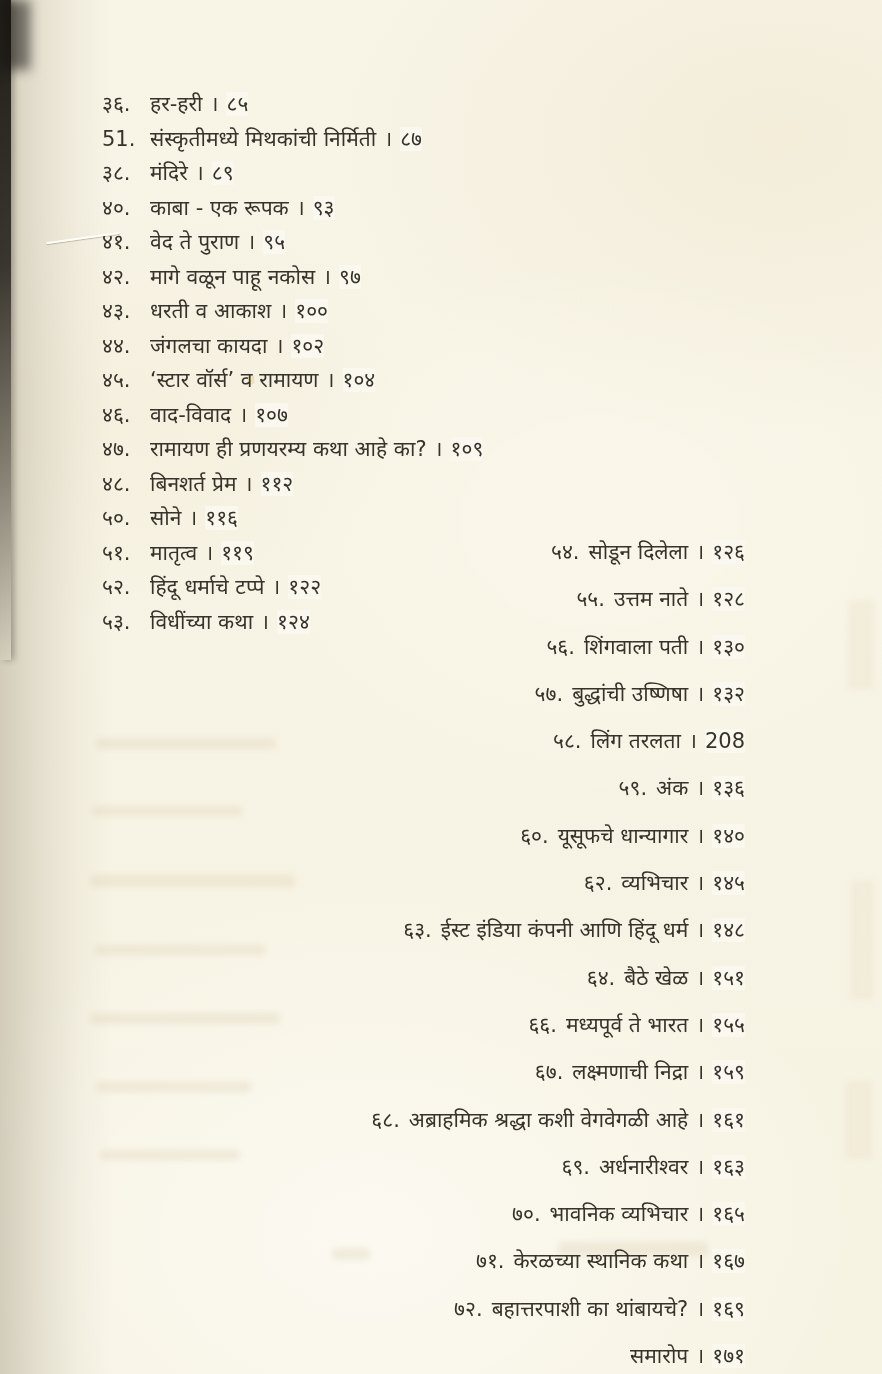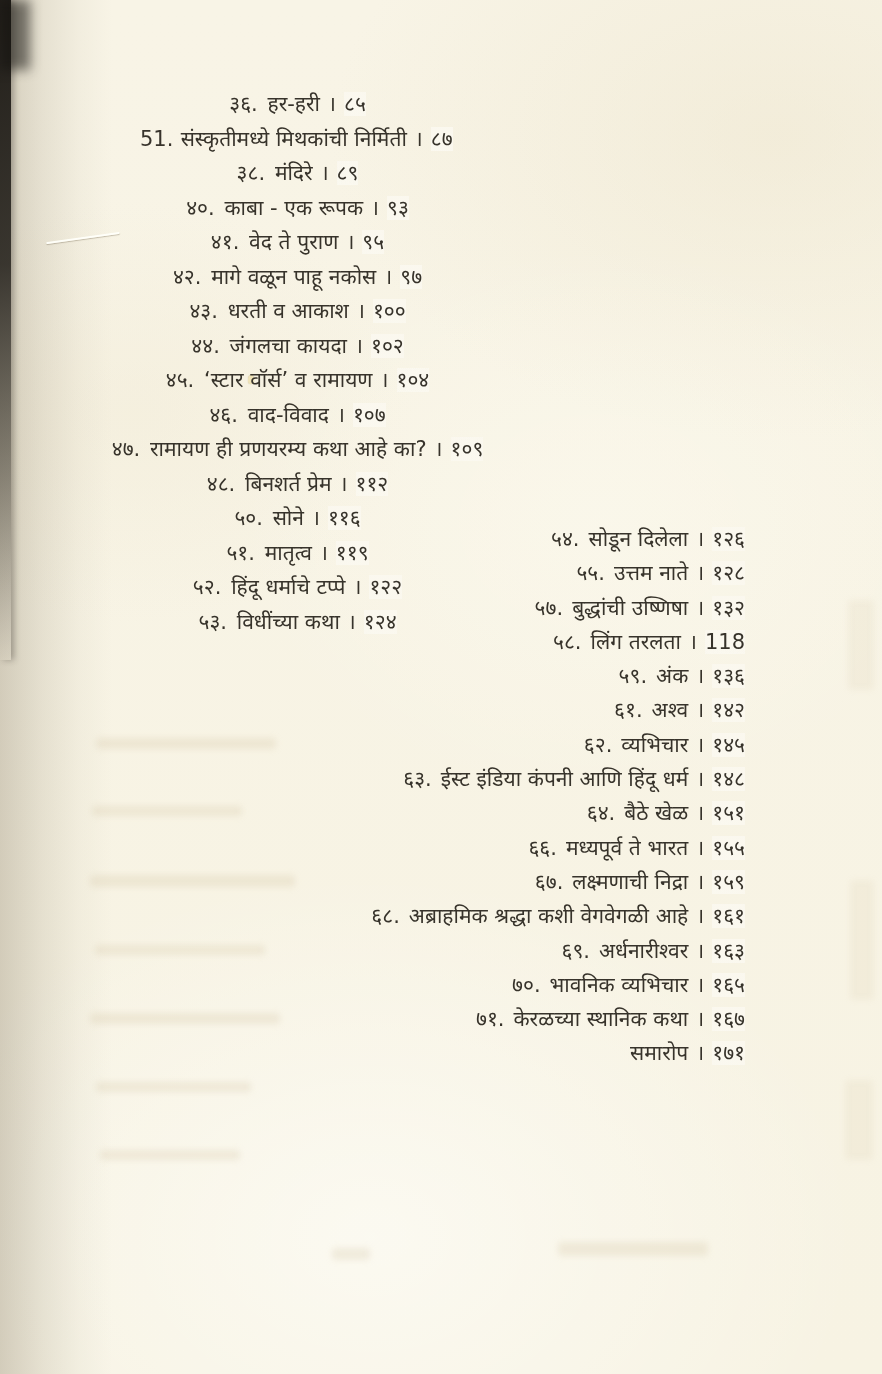--- a/index.html
+++ b/index.html
@@ -71,23 +71,23 @@
     position: absolute;
     background: rgba(203,188,148,0.22);
     filter: blur(3px);
     border-radius: 4px;
     pointer-events: none;
   }
 
   .toc-col { position: absolute; white-space: nowrap; }
   .toc-row { height: 34.5px; line-height: 34.5px; font-size: 21px; }
 
-  .left-col  { left: 102px; top: 87px; text-align: center; }
+  .left-col  { left: 102px; top: 87px; }
   .right-col { right: 137px; top: 522px; width: 640px; text-align: right; }
-  .right-col .toc-row { height: 34.3px; line-height: 34.3px; }
+  .right-col .toc-row { height: 34.3px; line-height: 34.3px; margin-top: 13px; }
 
   .left-col .num { display: inline-block; width: 48px; }
   .right-col .num { margin-right: 9px; }
   .sep { margin: 0 8px; }
 </style>
 </head>
 <body>
 
 <div class="page">
 
@@ -124,29 +124,31 @@
       <div class="toc-row"><span class="num">४७.</span><span class="title">रामायण ही प्रणयरम्य कथा आहे का?</span><span class="sep">।</span><span class="page">१०९</span></div>
       <div class="toc-row"><span class="num">४८.</span><span class="title">बिनशर्त प्रेम</span><span class="sep">।</span><span class="page">११२</span></div>
       <div class="toc-row"><span class="num">५०.</span><span class="title">सोने</span><span class="sep">।</span><span class="page">११६</span></div>
       <div class="toc-row"><span class="num">५१.</span><span class="title">मातृत्व</span><span class="sep">।</span><span class="page">११९</span></div>
       <div class="toc-row"><span class="num">५२.</span><span class="title">हिंदू धर्माचे टप्पे</span><span class="sep">।</span><span class="page">१२२</span></div>
       <div class="toc-row"><span class="num">५३.</span><span class="title">विधींच्या कथा</span><span class="sep">।</span><span class="page">१२४</span></div>
     </div>
   <div class="toc-col right-col" id="right-col">
       <div class="toc-row"><span class="num">५४.</span><span class="title">सोडून दिलेला</span><span class="sep">।</span><span class="page">१२६</span></div>
       <div class="toc-row"><span class="num">५५.</span><span class="title">उत्तम नाते</span><span class="sep">।</span><span class="page">१२८</span></div>
+      <div class="toc-row"><span class="num">५६.</span><span class="title">शिंगवाला पती</span><span class="sep">।</span><span class="page">१३०</span></div>
       <div class="toc-row"><span class="num">५७.</span><span class="title">बुद्धांची उष्णिषा</span><span class="sep">।</span><span class="page">१३२</span></div>
-      <div class="toc-row"><span class="num">५८.</span><span class="title">लिंग तरलता</span><span class="sep">।</span><span class="page">118</span></div>
+      <div class="toc-row"><span class="num">५८.</span><span class="title">लिंग तरलता</span><span class="sep">।</span><span class="page">208</span></div>
       <div class="toc-row"><span class="num">५९.</span><span class="title">अंक</span><span class="sep">।</span><span class="page">१३६</span></div>
-      <div class="toc-row"><span class="num">६१.</span><span class="title">अश्व</span><span class="sep">।</span><span class="page">१४२</span></div>
+      <div class="toc-row"><span class="num">६०.</span><span class="title">यूसूफचे धान्यागार</span><span class="sep">।</span><span class="page">१४०</span></div>
       <div class="toc-row"><span class="num">६२.</span><span class="title">व्यभिचार</span><span class="sep">।</span><span class="page">१४५</span></div>
       <div class="toc-row"><span class="num">६३.</span><span class="title">ईस्ट इंडिया कंपनी आणि हिंदू धर्म</span><span class="sep">।</span><span class="page">१४८</span></div>
       <div class="toc-row"><span class="num">६४.</span><span class="title">बैठे खेळ</span><span class="sep">।</span><span class="page">१५१</span></div>
       <div class="toc-row"><span class="num">६६.</span><span class="title">मध्यपूर्व ते भारत</span><span class="sep">।</span><span class="page">१५५</span></div>
       <div class="toc-row"><span class="num">६७.</span><span class="title">लक्ष्मणाची निद्रा</span><span class="sep">।</span><span class="page">१५९</span></div>
       <div class="toc-row"><span class="num">६८.</span><span class="title">अब्राहमिक श्रद्धा कशी वेगवेगळी आहे</span><span class="sep">।</span><span class="page">१६१</span></div>
       <div class="toc-row"><span class="num">६९.</span><span class="title">अर्धनारीश्वर</span><span class="sep">।</span><span class="page">१६३</span></div>
       <div class="toc-row"><span class="num">७०.</span><span class="title">भावनिक व्यभिचार</span><span class="sep">।</span><span class="page">१६५</span></div>
       <div class="toc-row"><span class="num">७१.</span><span class="title">केरळच्या स्थानिक कथा</span><span class="sep">।</span><span class="page">१६७</span></div>
+      <div class="toc-row"><span class="num">७२.</span><span class="title">बहात्तरपाशी का थांबायचे?</span><span class="sep">।</span><span class="page">१६९</span></div>
       <div class="toc-row"><span class="title">समारोप</span><span class="sep">।</span><span class="page">१७१</span></div>
     </div>
 
 </div>
 
 </body></html>

